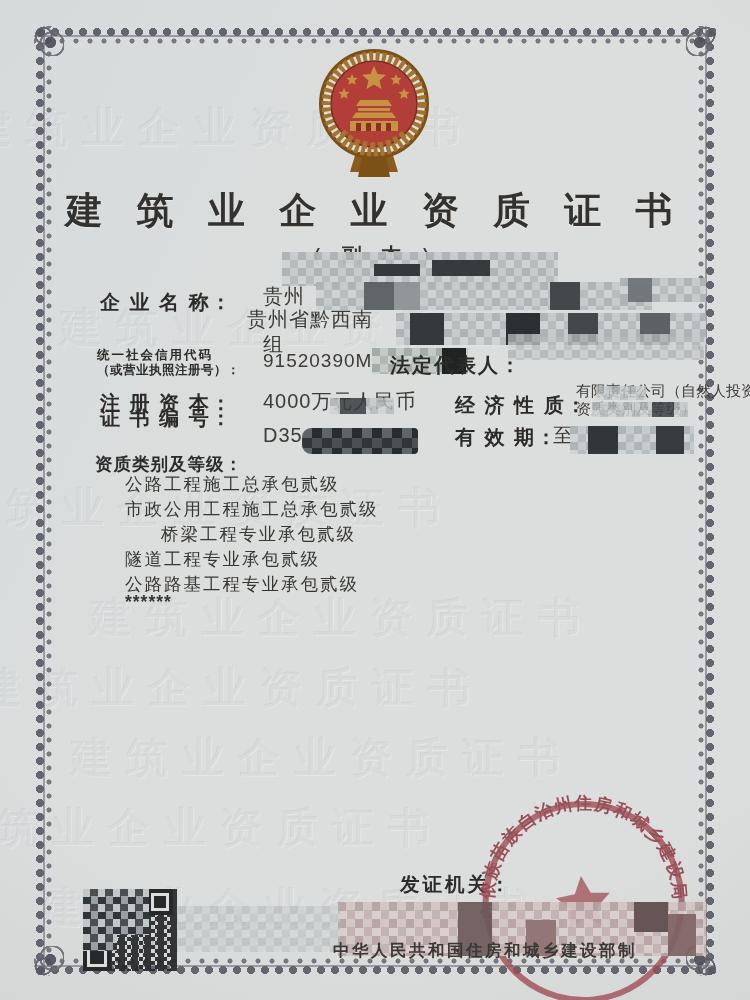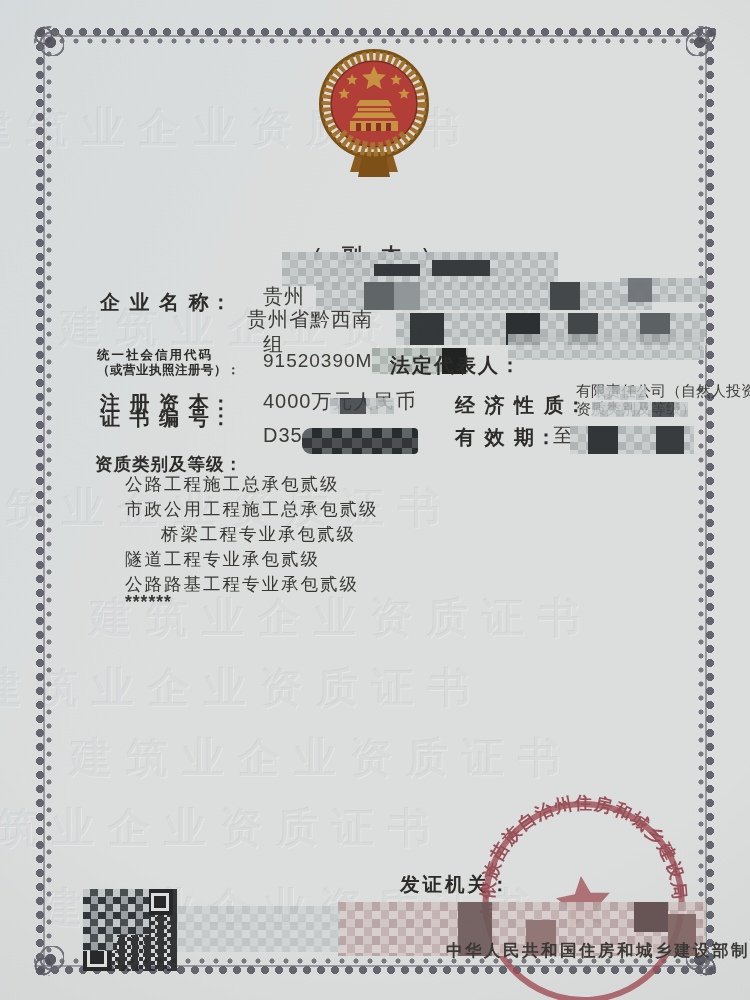--- a/index.html
+++ b/index.html
@@ -64,21 +64,21 @@
       repeating-conic-gradient(from 0deg, #26282a 0 25%, transparent 0 50%),
       repeating-conic-gradient(from 90deg, #26282a 0 25%, transparent 0 75%);
       background-size:8px 8px, 13px 11px;background-position:0 0, 3px 5px;opacity:.92;}
   .qr-finder{position:absolute;border:4px solid #26282a;background:#dcdedd;}
   .qr-finder::after{content:"";position:absolute;inset:3px;background:#26282a;}
   .qr-mz{position:absolute;background:
       conic-gradient(#4a4f52 25%, #9aa0a2 0 50%, #31363a 0 75%, #c3c7c8 0) 0 0/15px 15px;}
 
   .issuer{position:absolute;left:400px;top:871px;font-size:19.5px;font-weight:bold;
           letter-spacing:3px;color:#2c2b29;}
-  .footer{position:absolute;left:0;top:940px;width:100%;text-align:right;
+  .footer{position:absolute;left:0;top:940px;width:100%;text-align:center;
           font-size:16.5px;font-weight:bold;letter-spacing:2.5px;color:#3a3936;
           text-indent:220px;}
   .footer-inner{display:inline-block;text-indent:0;}
   .seal{position:absolute;left:468px;top:790px;width:230px;height:212px;opacity:.88;
         transform:rotate(-6deg);}
 </style>
 </head>
 <body>
 
 <div class="page">
@@ -122,20 +122,21 @@
       <g fill="#8a2e26">
         <rect x="44" y="79" width="5" height="8"></rect>
           <rect x="54" y="79" width="5" height="8"></rect>
         <rect x="64" y="79" width="5" height="8"></rect>
           <rect x="74" y="79" width="5" height="8"></rect>
       </g>
       <path d="M30 88 A 44 44 0 0 0 94 88" fill="none" stroke="#a4742f" stroke-width="7" stroke-dasharray="5 3"></path>
     </svg>
   </div>
 
+  <div class="title">建 筑 业 企 业 资 质 证 书</div>
   <div class="subtitle">（ 副 本 ）</div>
 
   <div class="mz" style="left:282px;top:252px;width:276px;height:34px;">
     <i style="left:92px;width:46px;top:12px;height:12px;background:#2e3133;"></i>
     <i style="left:150px;width:58px;top:8px;height:16px;background:#303336;"></i>
   </div>
 
   <div class="lbl" style="left:100px;top:289px;">企 业 名 称：</div>
   <div class="val" style="left:263px;top:283px;">贵州</div>
   <div class="mz" style="left:316px;top:282px;width:336px;height:28px;">

